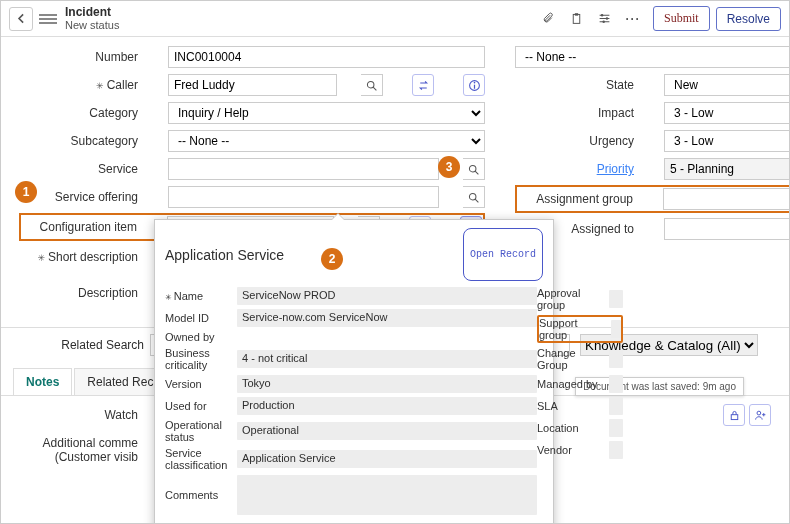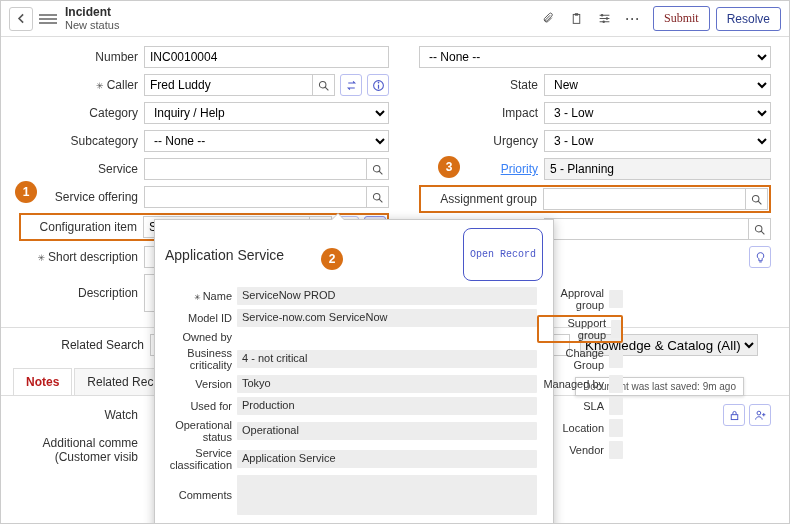--- a/index.html
+++ b/index.html
@@ -48,21 +48,21 @@
     font-size:12px; background:#fff; margin-left:6px;
   }
   .btn-submit { color:#7f1d1d; border-color:#6272c9;font-family:Liberation Serif, serif;}
   .btn-resolve{ color:#283a8a; border-color:#6272c9;}
 
   .form-area {
     display:flex; padding:8px 18px 0 18px;
   }
   .col { flex:1; }
   .row {
-    display:flex; align-items:center; margin-bottom:4px; height:24px;
+    display:flex; align-items:center; margin-bottom:4px; height:24px;gap:24px;
   }
   .lbl {
     width:125px; text-align:right; padding-right:6px; font-size:12px; color:#333;
     white-space:nowrap;
   }
   .lbl.req::before { content:"✳"; font-size:9px; color:#555; margin-right:3px;}
   .inp, select.inp {
     flex:1; height:22px; border:1px solid #ccc; padding:2px 5px;
     font-size:12px; background:#fff;
   }
@@ -85,21 +85,21 @@
   .related-bar input { flex:1; max-width:420px; height:22px; border:1px solid #ccc; padding:2px 5px;}
   .related-bar select { margin-left:10px; height:22px; border:1px solid #ccc;}
 
   .tabs {
     display:flex; border-bottom:1px solid #ddd; margin-top:6px; padding:0 12px;
   }
   .tab {
     padding:6px 12px; border:1px solid #ddd; border-bottom:none;
     margin-right:2px; font-size:12px; background:#f7f7f7;
   }
-  .tab.active { background:#fff; color:#b91c1c; font-weight:bold;}
+  .tab.active { background:#fff; color:#0f766e; font-weight:bold;}
 
   .lower { padding:8px 18px; }
   .lower .row { height:auto; min-height:24px; align-items:flex-start;}
   .lower .lbl { padding-top:4px; }
 
   .watch-icons { display:flex; margin-left:6px;}
   .watch-icons .mini-btn { margin-left:4px; }
 
   .popover {
     position:absolute;
@@ -120,21 +120,21 @@
     border-left:6px solid transparent; border-right:6px solid transparent;
     border-bottom:6px solid #fff;
   }
   .pop-head { display:flex; align-items:center; margin-bottom:6px;}
   .pop-head h3 { margin:0; font-size:14px; font-weight:normal;}
   .open-rec { border:1px solid #4a57c9; color:#4a57c9; font-size:10px;
     padding:20px 6px; border-radius:8px; margin-left:auto;font-family:Liberation Mono, monospace;}
   .pop-cols { display:flex; }
   .pop-col { flex:1; }
   .prow { display:flex; align-items:center; margin-bottom:4px;}
-  .plbl { width:72px; text-align:right; font-size:11px; color:#333; padding-right:5px;}
+  .plbl { width:72px; text-align:left; font-size:11px; color:#333; padding-right:5px;}
   .plbl.req::before { content:"✳"; font-size:8px; margin-right:2px;}
   .pval { flex:1; background:#ededed; height:18px; font-size:11px;
     padding:2px 5px; border-radius:1px; overflow:hidden; white-space:nowrap;}
   .pval.empty { background:#ededed; }
   .comments-row .pval { height:40px; }
   .plbl.multi { line-height:12px; }
 
   .highlight-sup {
     border:2px solid #d86f15; border-radius:2px;
   }

